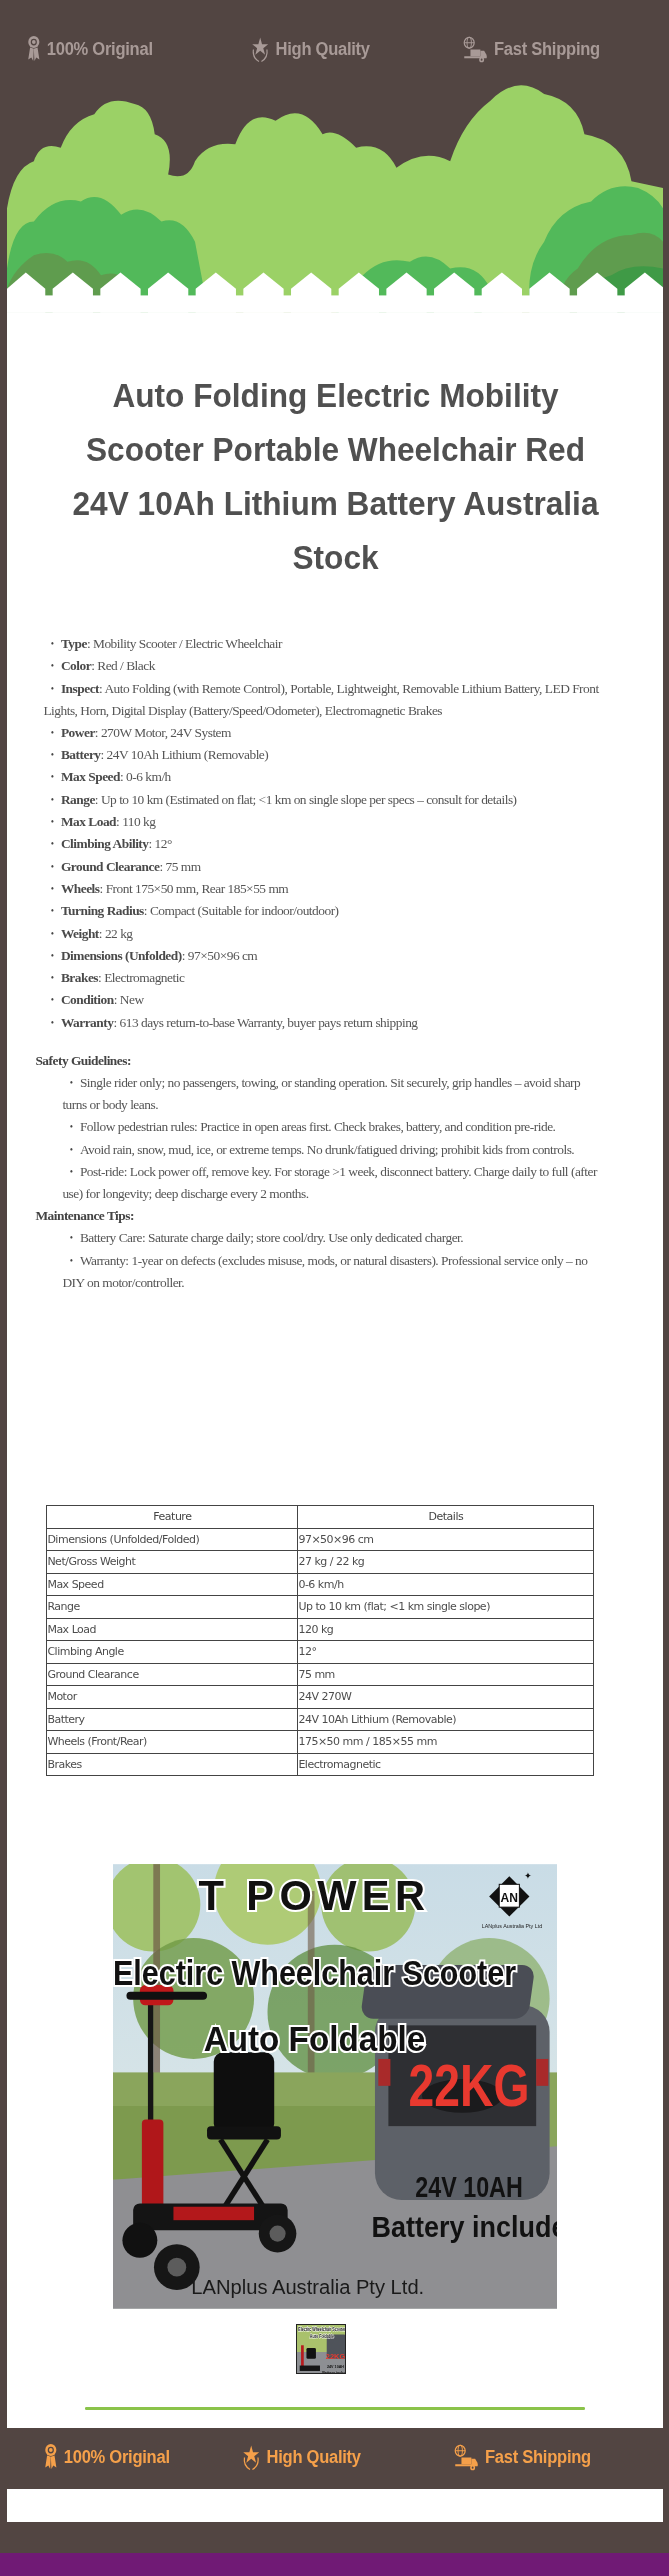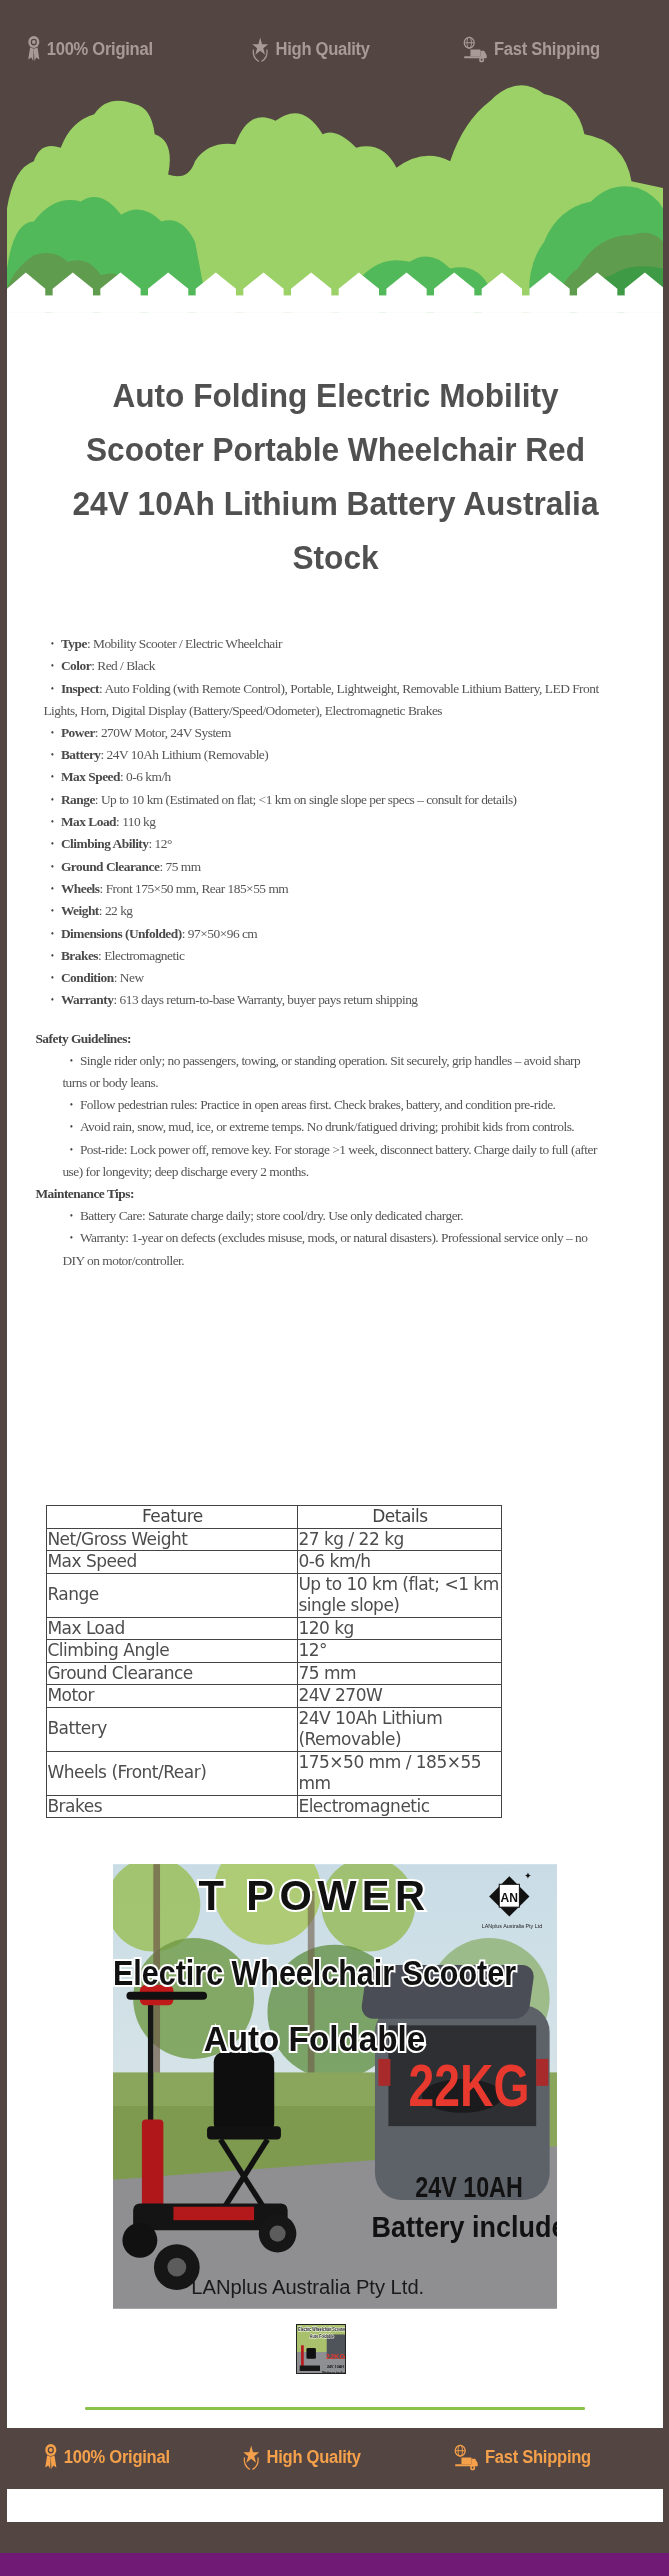--- a/index.html
+++ b/index.html
@@ -36,22 +36,22 @@
                letter-spacing: -0.5px; }
     .specs { list-style: none; }
     .specs li { padding-left: 0; }
     .bullet { display: inline-block; width: 17.5px; text-align: center; font-size: 9.4px; vertical-align: 1.3px; color: #444; }
     .specs li b, .specs li .k { font-weight: bold; color: #4a4a4a; }
 
     .section-head { font-weight: bold; color: #444; margin-top: 4px; }
     .guide { list-style: none; padding-left: 24px; }
     .guide li { text-indent: 0px; }
 
-    .spec-table { position: absolute; left: 39px; top: 1192px; width: 456px; border-collapse: collapse;
-                  font-family: "DejaVu Sans", sans-serif; font-size: 17px; line-height: 21.5px; color: #4d4d4d; letter-spacing: -0.5px; }
+    .spec-table { position: absolute; left: 39px; top: 1192px; width: 548px; border-collapse: collapse;
+                  font-family: "DejaVu Sans", sans-serif; font-size: 11px; line-height: 21.5px; color: #4d4d4d; letter-spacing: -0.5px; }
     .spec-table th, .spec-table td { border: 1px solid #444; padding: 0 0 0 0; font-weight: normal; }
     .spec-table th { text-align: center; color: #444; }
     .spec-table td:first-child { width: 251px; }
 
     .product-img { position: absolute; left: 106px; top: 1551px; width: 444px; height: 445px; overflow: hidden; }
     .thumb { position: absolute; left: 289px; top: 2011px; width: 50px; height: 50px; border: 0.7px solid #222; overflow: hidden; }
     .divider { position: absolute; left: 78px; top: 2094px; width: 500px; height: 2.7px; background: #8bc34a; border-radius: 1.3px; }
 
     .bottom-band { position: absolute; left: 0; top: 2428px; width: 669px; height: 61px; background: #524542; }
     .bottom-white { position: absolute; left: 7.4px; top: 2489px; width: 656px; height: 33px; background: #ffffff; }
@@ -153,20 +153,21 @@
         <li><span class="bullet">•</span><span class="k">Color</span>: <span>Red / Black</span></li>
         <li><span class="bullet">•</span><span class="k">Inspect</span>: <span>Auto Folding (with Remote Control), Portable, Lightweight, Removable Lithium Battery, LED Front Lights, Horn, Digital Display (Battery/Speed/Odometer), Electromagnetic Brakes</span></li>
         <li><span class="bullet">•</span><span class="k">Power</span>: <span>270W Motor, 24V System</span></li>
         <li><span class="bullet">•</span><span class="k">Battery</span>: <span>24V 10Ah Lithium (Removable)</span></li>
         <li><span class="bullet">•</span><span class="k">Max Speed</span>: <span>0-6 km/h</span></li>
         <li><span class="bullet">•</span><span class="k">Range</span>: <span>Up to 10 km (Estimated on flat; &lt;1 km on single slope per specs – consult for details)</span></li>
         <li><span class="bullet">•</span><span class="k">Max Load</span>: <span>110 kg</span></li>
         <li><span class="bullet">•</span><span class="k">Climbing Ability</span>: <span>12°</span></li>
         <li><span class="bullet">•</span><span class="k">Ground Clearance</span>: <span>75 mm</span></li>
         <li><span class="bullet">•</span><span class="k">Wheels</span>: <span>Front 175×50 mm, Rear 185×55 mm</span></li>
+        <li><span class="bullet">•</span><span class="k">Turning Radius</span>: <span>Compact (Suitable for indoor/outdoor)</span></li>
         <li><span class="bullet">•</span><span class="k">Weight</span>: <span>22 kg</span></li>
         <li><span class="bullet">•</span><span class="k">Dimensions (Unfolded)</span>: <span>97×50×96 cm</span></li>
         <li><span class="bullet">•</span><span class="k">Brakes</span>: <span>Electromagnetic</span></li>
         <li><span class="bullet">•</span><span class="k">Condition</span>: <span>New</span></li>
         <li><span class="bullet">•</span><span class="k">Warranty</span>: <span>613 days return-to-base Warranty, buyer pays return shipping</span></li>
       </ul>
 
       <div style="height:12px"></div>
       <div class="section-head" style="margin-left:-8px">Safety Guidelines:</div>
       <ul class="guide" style="padding-left:19px">
@@ -183,20 +184,24 @@
     </div>
 
     <table class="spec-table">
       <thead>
         <tr>
           <th>Feature</th>
           <th>Details</th>
         </tr>
       </thead>
       <tbody>
+        <tr>
+            <td>Dimensions (Unfolded/Folded)</td>
+            <td>97×50×96 cm</td>
+          </tr>
         <tr>
             <td>Net/Gross Weight</td>
             <td>27 kg / 22 kg</td>
           </tr>
         <tr>
             <td>Max Speed</td>
             <td>0-6 km/h</td>
           </tr>
         <tr>
             <td>Range</td>

